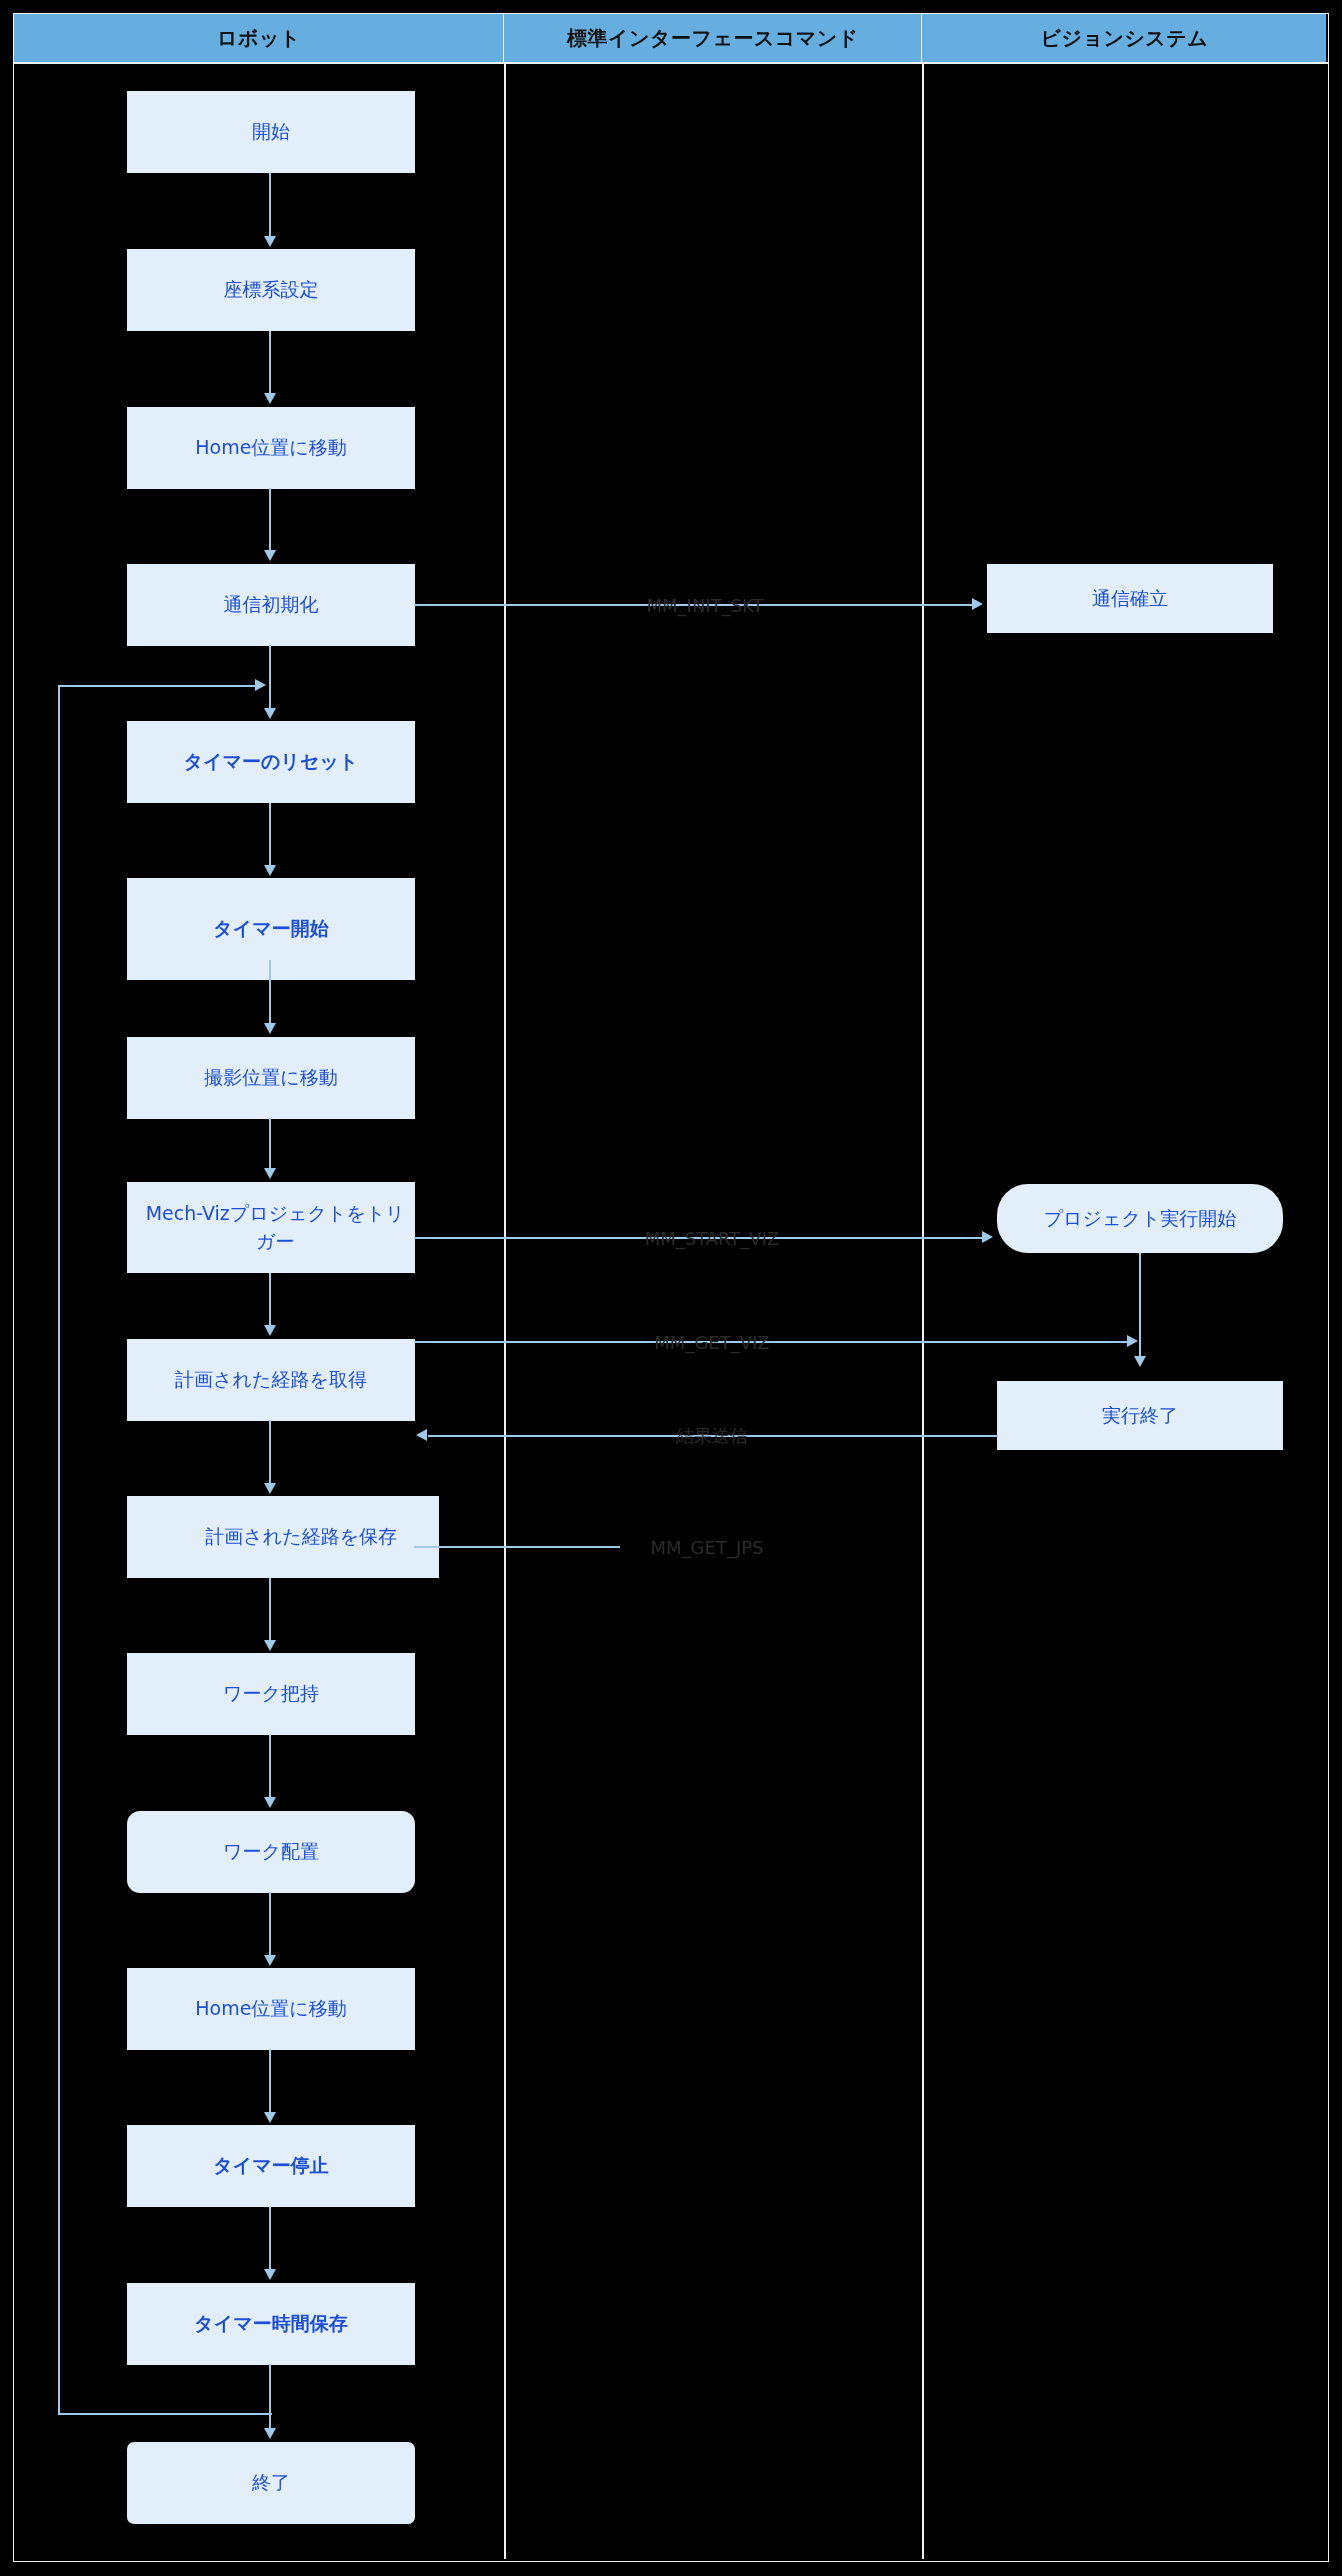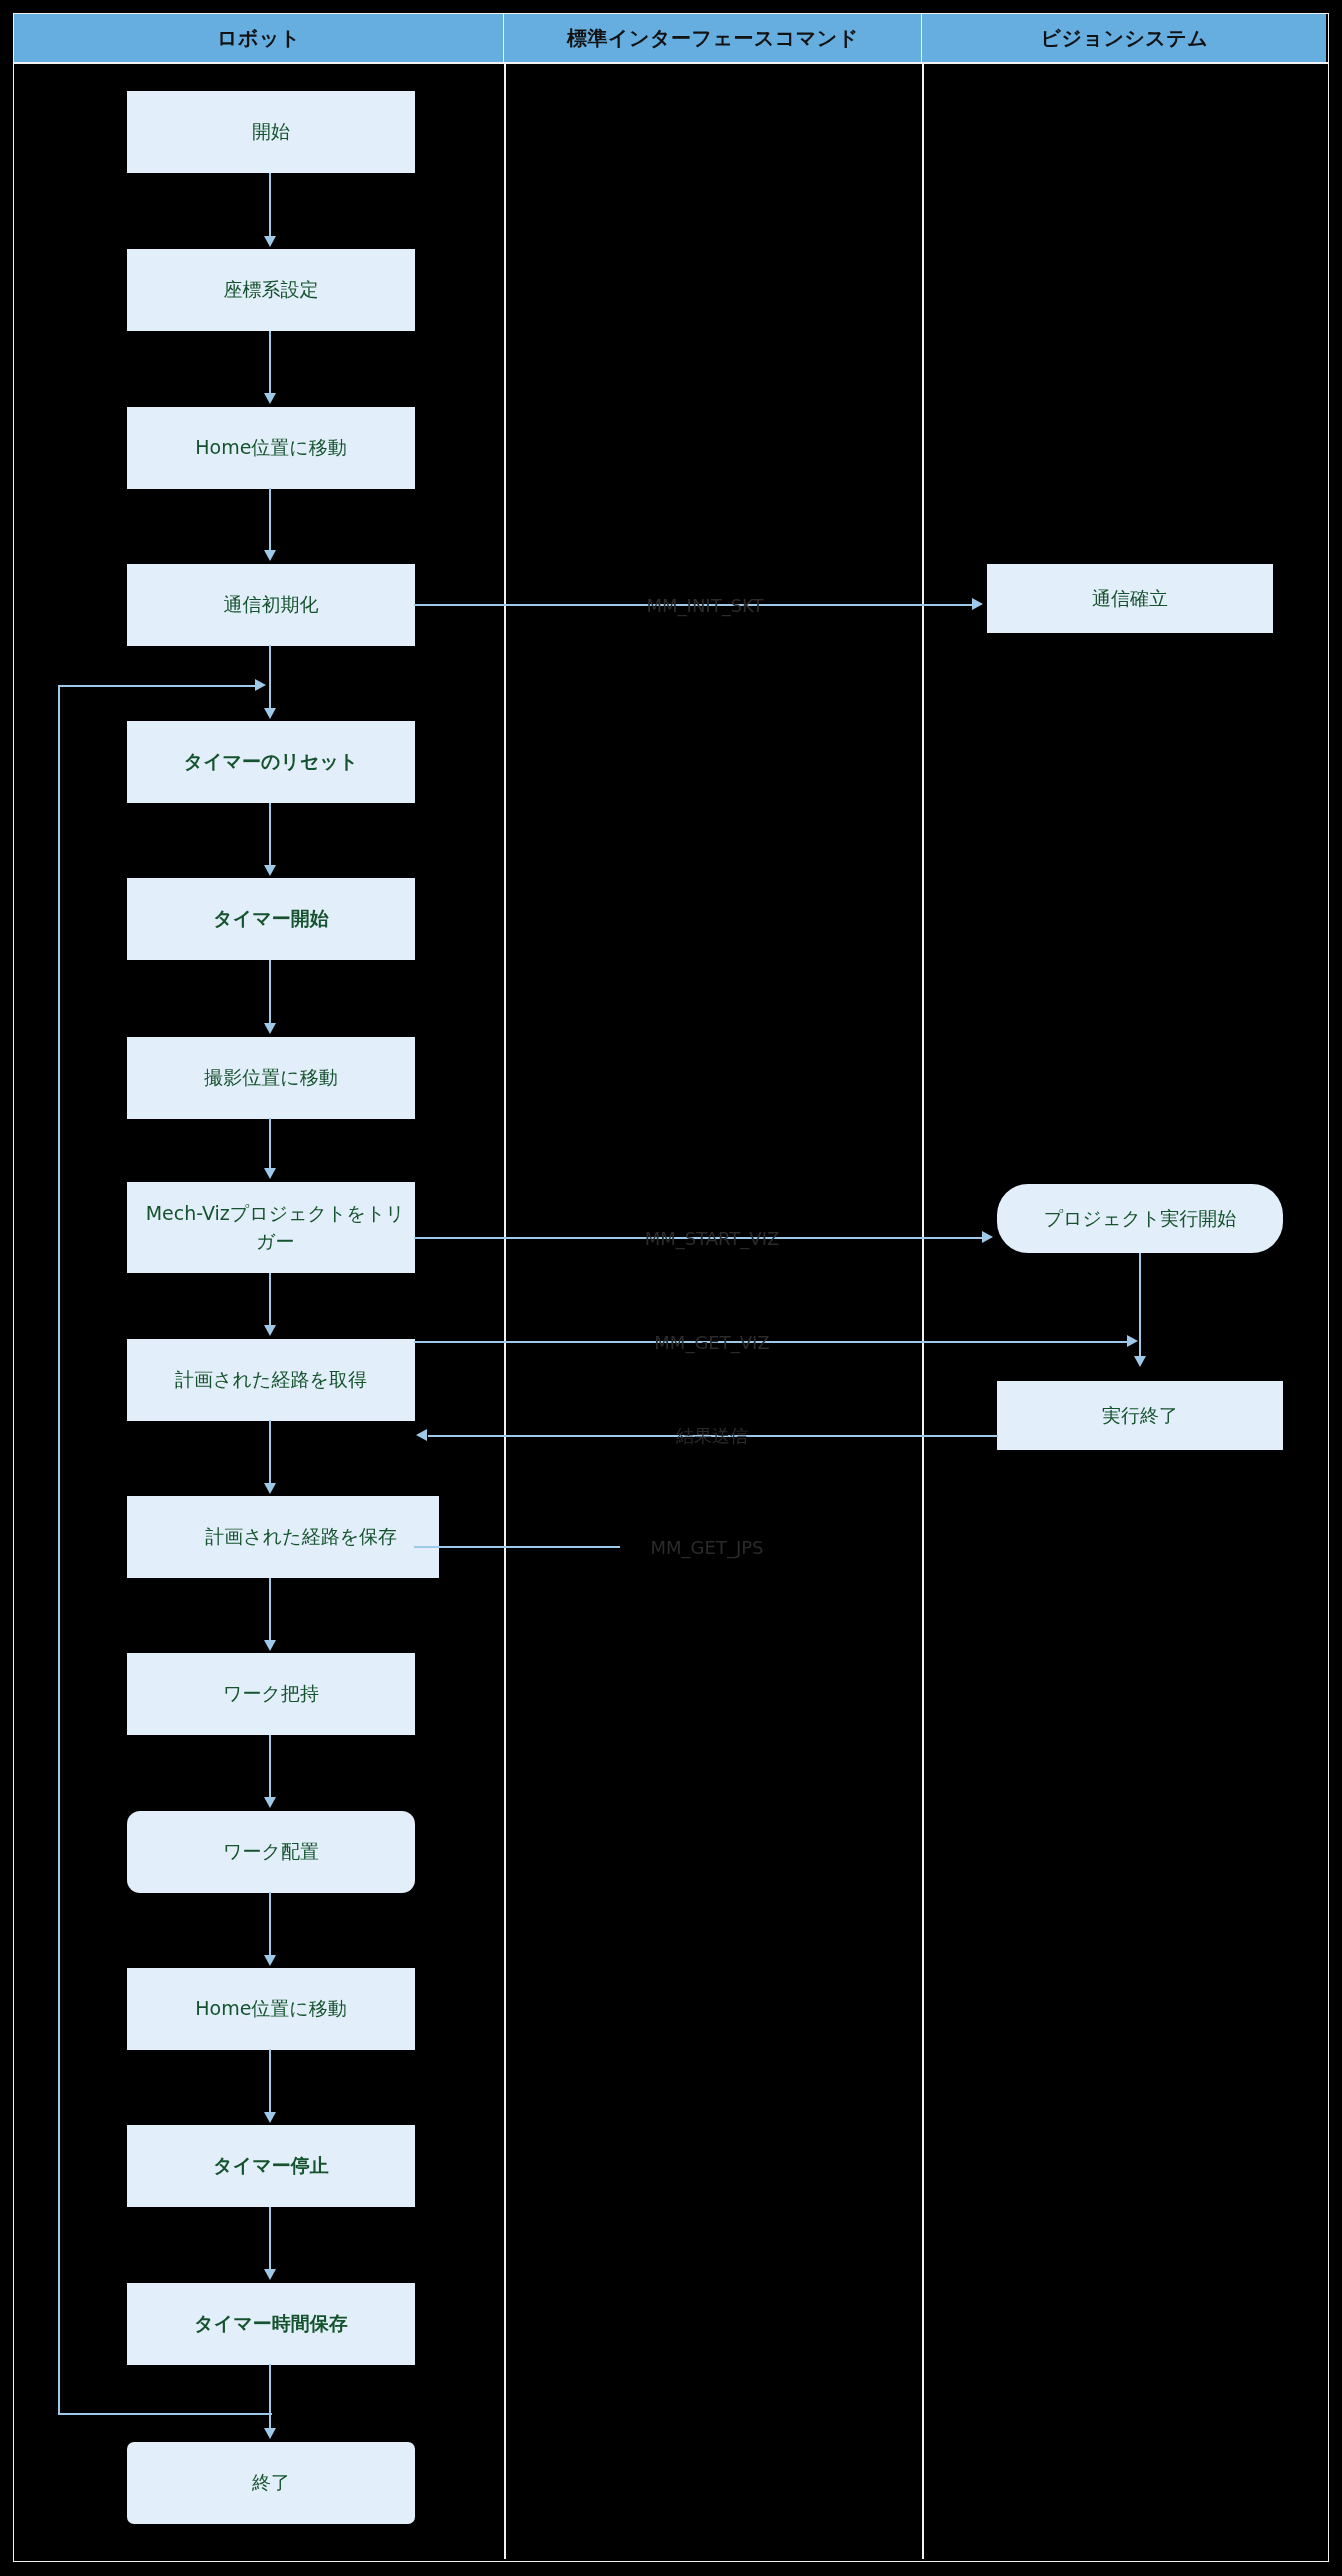--- a/index.html
+++ b/index.html
@@ -49,21 +49,21 @@
     position: absolute;
     left: 0; top: 48px;
     width: 100%; height: 1.9px;
     background: #f2f2f2;
   }
 
   
   .node {
     position: absolute;
     background: #e2eef9;
-    color: #14532d;
+    color: #1d4ed8;
     display: flex;
     align-items: center;
     justify-content: center;
     text-align: center;
     font-size: 19px;
     line-height: 1.45;
     padding: 3.8px 9.6px;
   }
   .node.bold { font-weight: bold; }
 
@@ -145,21 +145,21 @@
   </div>
 
   <div class="node" style="left:127px; top:564px; width:288px; height:82px;">
     <span>通信初期化</span>
   </div>
 
   <div class="node bold" style="left:127px; top:721px; width:288px; height:82px;">
     <span>タイマーのリセット</span>
   </div>
 
-  <div class="node bold" style="left:127px; top:878px; width:288px; height:82px;">
+  <div class="node bold" style="left:127px; top:878px; width:288px; height:102px;">
     <span>タイマー開始</span>
   </div>
 
   <div class="node" style="left:127px; top:1037px; width:288px; height:82px;">
     <span>撮影位置に移動</span>
   </div>
 
   <div class="node" style="left:127px; top:1182px; width:288px; height:91px;padding-left:18px;">
     <span>Mech-Vizプロジェクトをトリガー</span>
   </div>

